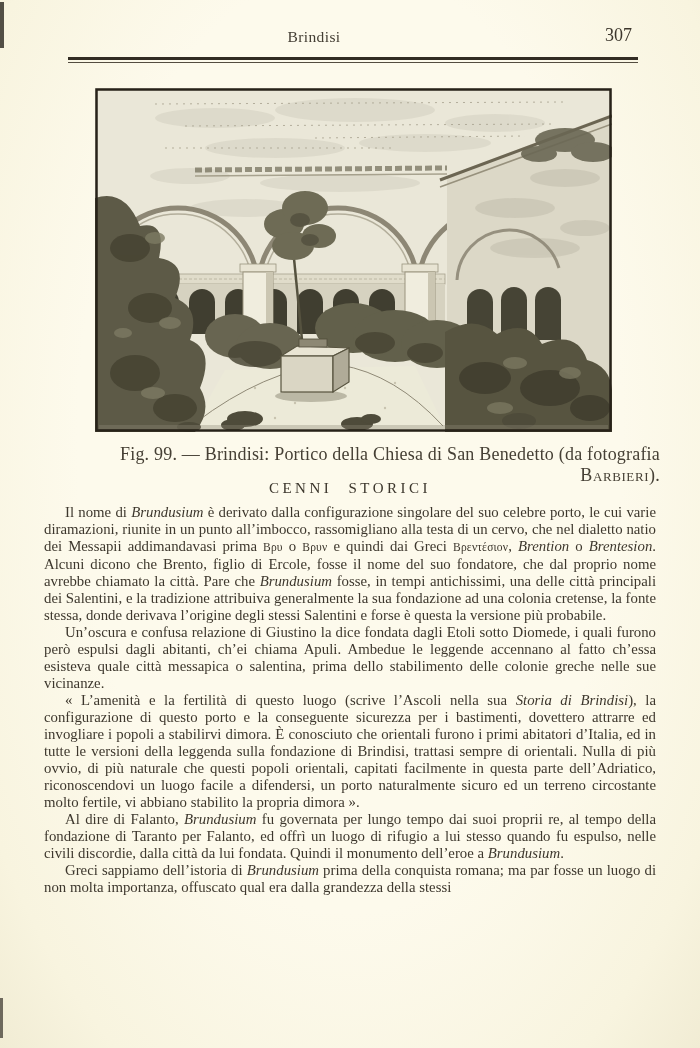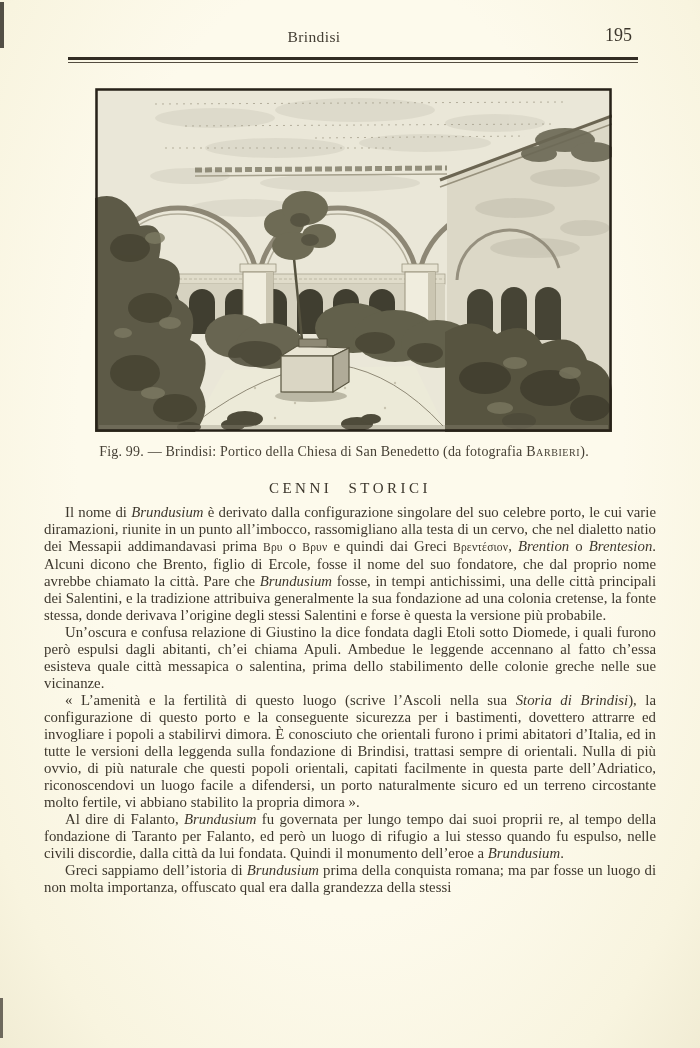--- a/index.html
+++ b/index.html
@@ -24,22 +24,22 @@
     font-size:15.5px;letter-spacing:.4px;color:#433d33;}
   .page-number{position:absolute;top:25px;right:68px;font-size:18px;color:#3c362c;}
 
   .head-rule{position:absolute;left:68px;top:57px;width:570px;height:6px;}
   .head-rule .thick{height:2.5px;background:#322c23;}
   .head-rule .thin{height:1px;background:#544d40;margin-top:2px;}
 
   
   .figure{position:absolute;left:95px;top:88px;width:517px;height:344px;}
   .figure svg{display:block;}
-  .figure-caption{position:absolute;left:34px;top:444px;width:620px;text-align:center;
-    font-size:14px;color:#464035;letter-spacing:.2px;}
+  .figure-caption{position:absolute;left:40px;top:444px;width:620px;text-align:right;
+    font-size:18px;color:#464035;letter-spacing:.2px;}
   .figure-caption .sc{font-variant:small-caps;letter-spacing:.6px;}
 
   .section-heading{position:absolute;left:0;top:480px;width:700px;margin:0;text-align:center;
     font-size:15px;font-weight:normal;letter-spacing:3.5px;word-spacing:9px;color:#3b352b;}
 
   
   .body-text{position:absolute;left:44px;top:504px;width:612px;
     font-size:14.8px;line-height:17px;text-align:justify;color:#3d372d;}
   .body-text p{margin:0;text-indent:21px;}
   .it{font-style:italic;}
@@ -48,21 +48,21 @@
 </style>
 </head>
 <body>
 
 <div class="page">
 
   <div class="edge-mark top"></div>
   <div class="edge-mark bottom"></div>
 
   <div class="running-head">Brindisi</div>
-  <div class="page-number">195</div>
+  <div class="page-number">307</div>
 
   <div class="head-rule">
     <div class="thick"></div>
       <div class="thin"></div>
   </div>
 
   <div class="figure">
     <svg width="517" height="344" viewBox="0 0 517 344">
 
       <rect width="517" height="344" fill="#eae7d8"></rect>
@@ -232,17 +232,17 @@
   </div>
 
   <div class="figure-caption"><span>Fig. 99. — Brindisi: Portico della Chiesa di San Benedetto (da fotografia </span><span class="sc">Barbieri</span><span>).</span></div>
 
   <h2 class="section-heading">CENNI STORICI</h2>
 
   <div class="body-text">
     <p><span>Il nome di </span><span class="it">Brundusium</span><span> è derivato dalla configurazione singolare del suo celebre porto, le cui varie diramazioni, riunite in un punto all’imbocco, rassomigliano alla testa di un cervo, che nel dialetto natio dei Messapii addimandavasi prima </span><span class="gr">Βρυ</span><span> o </span><span class="gr">Βρυν</span><span> e quindi dai Greci </span><span class="gr">Βρεντέσιον</span><span>, </span><span class="it">Brention</span><span> o </span><span class="it">Brentesion</span><span>. Alcuni dicono che Brento, figlio di Ercole, fosse il nome del suo fondatore, che dal proprio nome avrebbe chiamato la città. Pare che </span><span class="it">Brundusium</span><span> fosse, in tempi antichissimi, una delle città principali dei Salentini, e la tradizione attribuiva generalmente la sua fondazione ad una colonia cretense, la fonte stessa, donde derivava l’origine degli stessi Salentini e forse è questa la versione più probabile.</span></p>
     <p><span>Un’oscura e confusa relazione di Giustino la dice fondata dagli Etoli sotto Diomede, i quali furono però espulsi dagli abitanti, ch’ei chiama Apuli. Ambedue le leggende accennano al fatto ch’essa esisteva quale città messapica o salentina, prima dello stabilimento delle colonie greche nelle sue vicinanze.</span></p>
     <p><span>« L’amenità e la fertilità di questo luogo (scrive l’Ascoli nella sua </span><span class="it">Storia di Brindisi</span><span>), la configurazione di questo porto e la conseguente sicurezza per i bastimenti, dovettero attrarre ed invogliare i popoli a stabilirvi dimora. È conosciuto che orientali furono i primi abitatori d’Italia, ed in tutte le versioni della leggenda sulla fondazione di Brindisi, trattasi sempre di orientali. Nulla di più ovvio, di più naturale che questi popoli orientali, capitati facilmente in questa parte dell’Adriatico, riconoscendovi un luogo facile a difendersi, un porto naturalmente sicuro ed un terreno circostante molto fertile, vi abbiano stabilito la propria dimora ».</span></p>
-    <p><span>Al dire di Falanto, </span><span class="it">Brundusium</span><span> fu governata per lungo tempo dai suoi proprii re, al tempo della fondazione di Taranto per Falanto, ed però un luogo di rifugio a lui stesso quando fu espulso, nelle civili discordie, dalla città da lui fondata. Quindi il monumento dell’eroe a </span><span class="it">Brundusium</span><span>.</span></p>
+    <p><span>Al dire di Falanto, </span><span class="it">Brundusium</span><span> fu governata per lungo tempo dai suoi proprii re, al tempo della fondazione di Taranto per Falanto, ed offrì un luogo di rifugio a lui stesso quando fu espulso, nelle civili discordie, dalla città da lui fondata. Quindi il monumento dell’eroe a </span><span class="it">Brundusium</span><span>.</span></p>
     <p><span>Greci sappiamo dell’istoria di </span><span class="it">Brundusium</span><span> prima della conquista romana; ma par fosse un luogo di non molta importanza, offuscato qual era dalla grandezza della stessi</span></p>
   </div>
 
 </div>
 
 </body></html>

